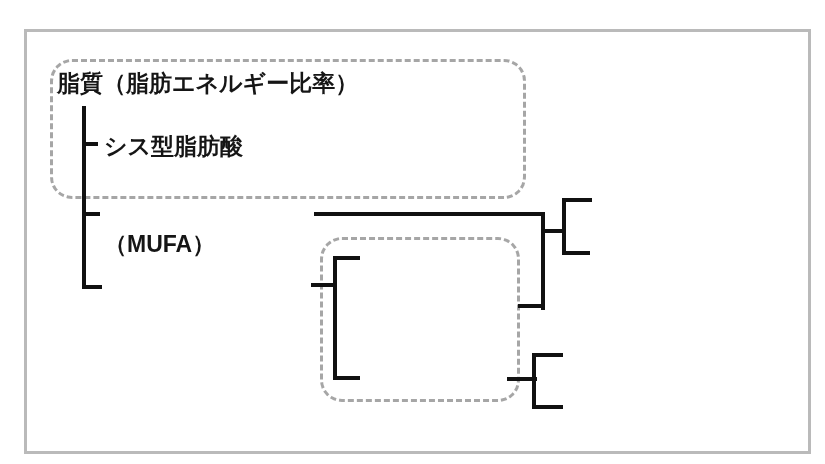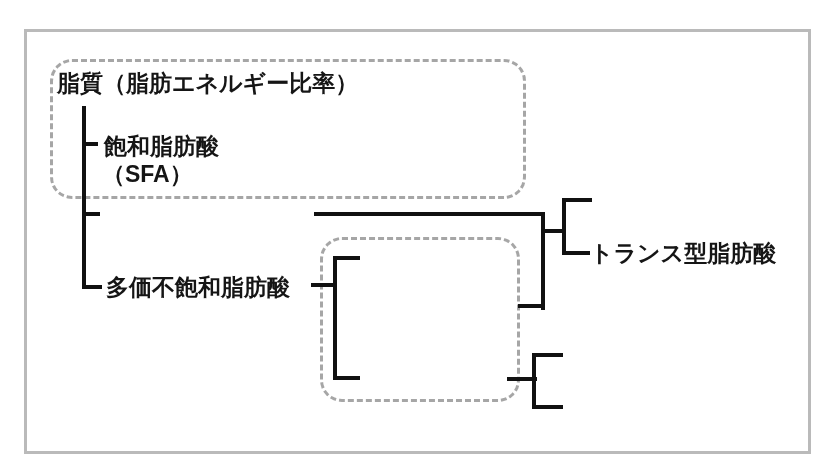--- a/index.html
+++ b/index.html
@@ -55,23 +55,21 @@
   <div class="ln" style="left:333px;top:256px;width:27px;height:4px"></div>
   <div class="ln" style="left:333px;top:376px;width:27px;height:4px"></div>
 
   <div class="ln" style="left:507px;top:377px;width:30px;height:4px"></div>
   <div class="ln" style="left:532px;top:353px;width:4px;height:56px"></div>
   <div class="ln" style="left:532px;top:353px;width:31px;height:4px"></div>
   <div class="ln" style="left:532px;top:405px;width:31px;height:4px"></div>
 
   <div class="lbl" style="left:57px;top:70px">脂質（脂肪エネルギー比率）</div>
 
-  <div class="lbl" style="left:104px;top:133px">飽和脂肪酸</div>
-  <div class="lbl" style="left:102px;top:161px">（SFA）</div>
+  <div class="lbl" style="left:104px;top:133px">シス型脂肪酸</div>
+
+  <div class="lbl" style="left:104px;top:231px">（MUFA）</div>
 
 
-  <div class="lbl" style="left:106px;top:274px">多価不飽和脂肪酸</div>
 
-
-  <div class="lbl" style="left:590px;top:240px">トランス型脂肪酸</div>
 
 
 </div>
 
 </body></html>

